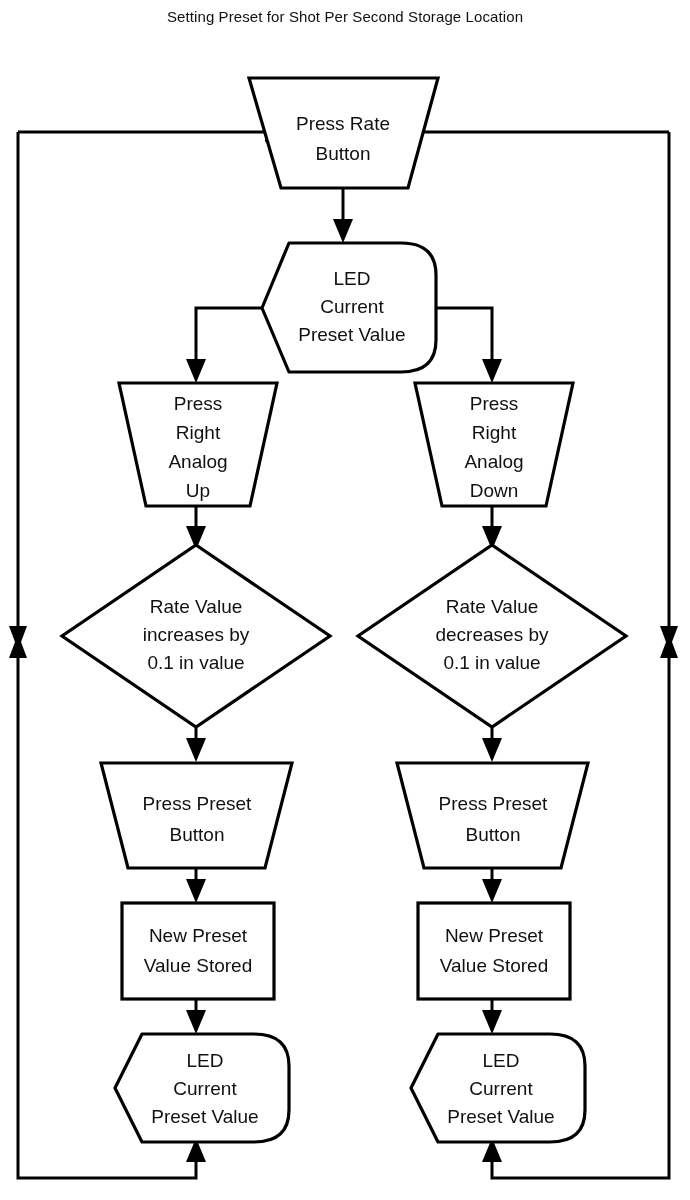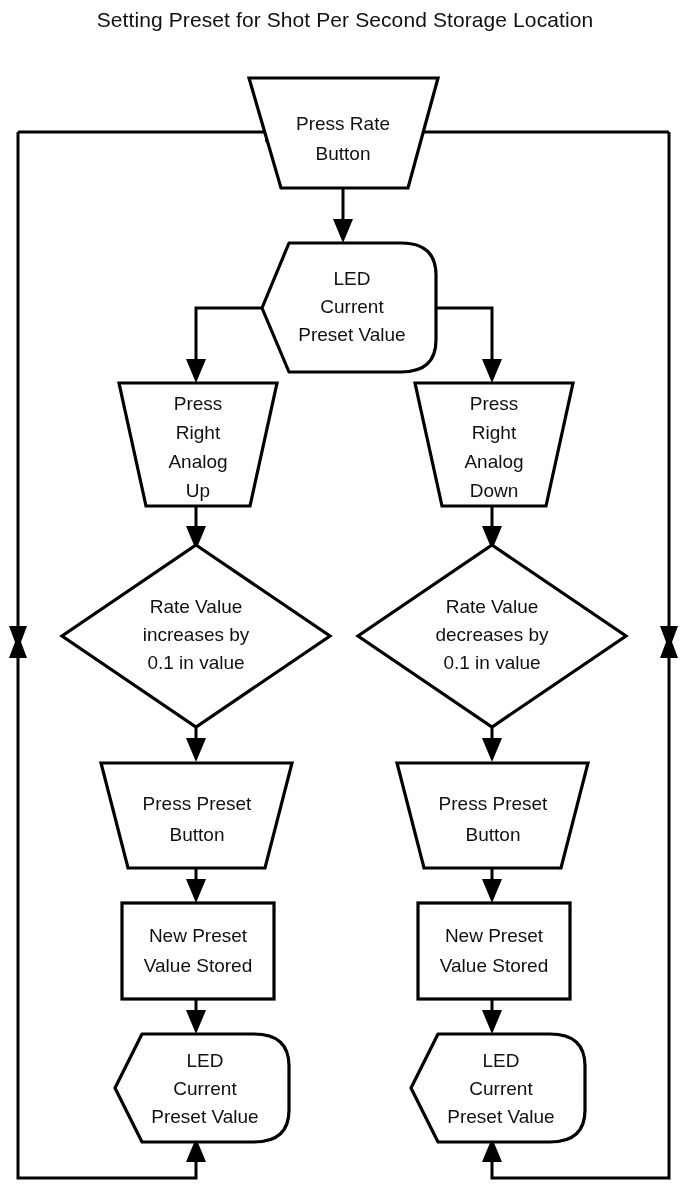--- a/index.html
+++ b/index.html
@@ -20,21 +20,21 @@
     height: 1200px;
     background: #ffffff;
   }
   .chart-title {
     position: absolute;
     left: 0;
     top: 8px;
     width: 690px;
     text-align: center;
     font-family: "Liberation Sans", sans-serif;
-    font-size: 21px;
+    font-size: 15px;
     color: #111111;
     letter-spacing: 0.1px;
     white-space: nowrap;
   }
   svg#flow {
     position: absolute;
     left: 0;
     top: 0;
     width: 690px;
     height: 1200px;

